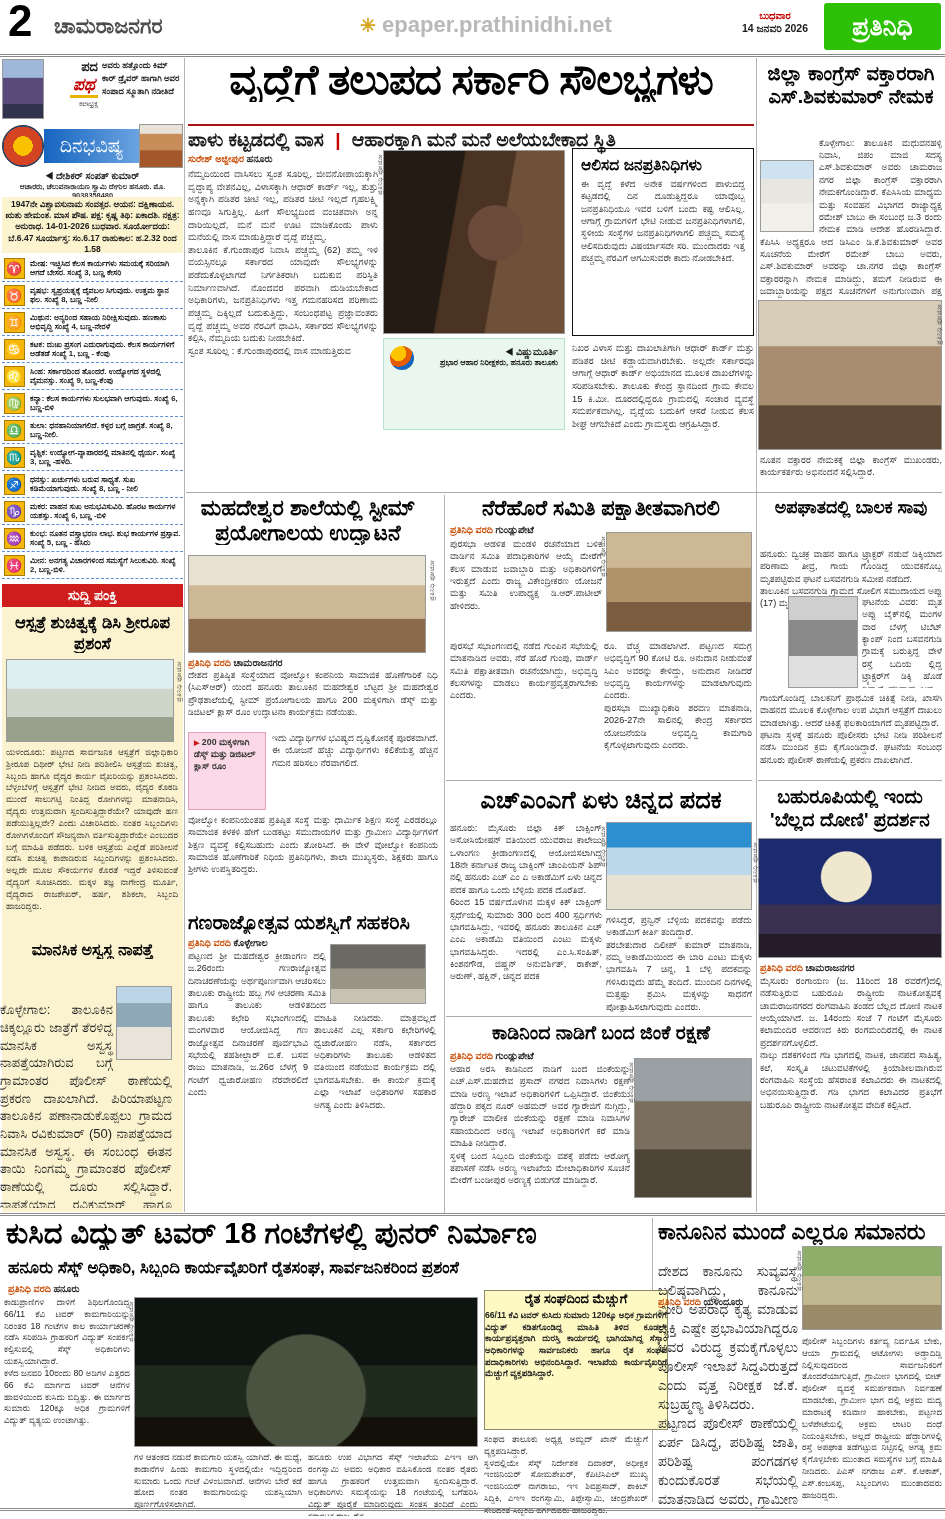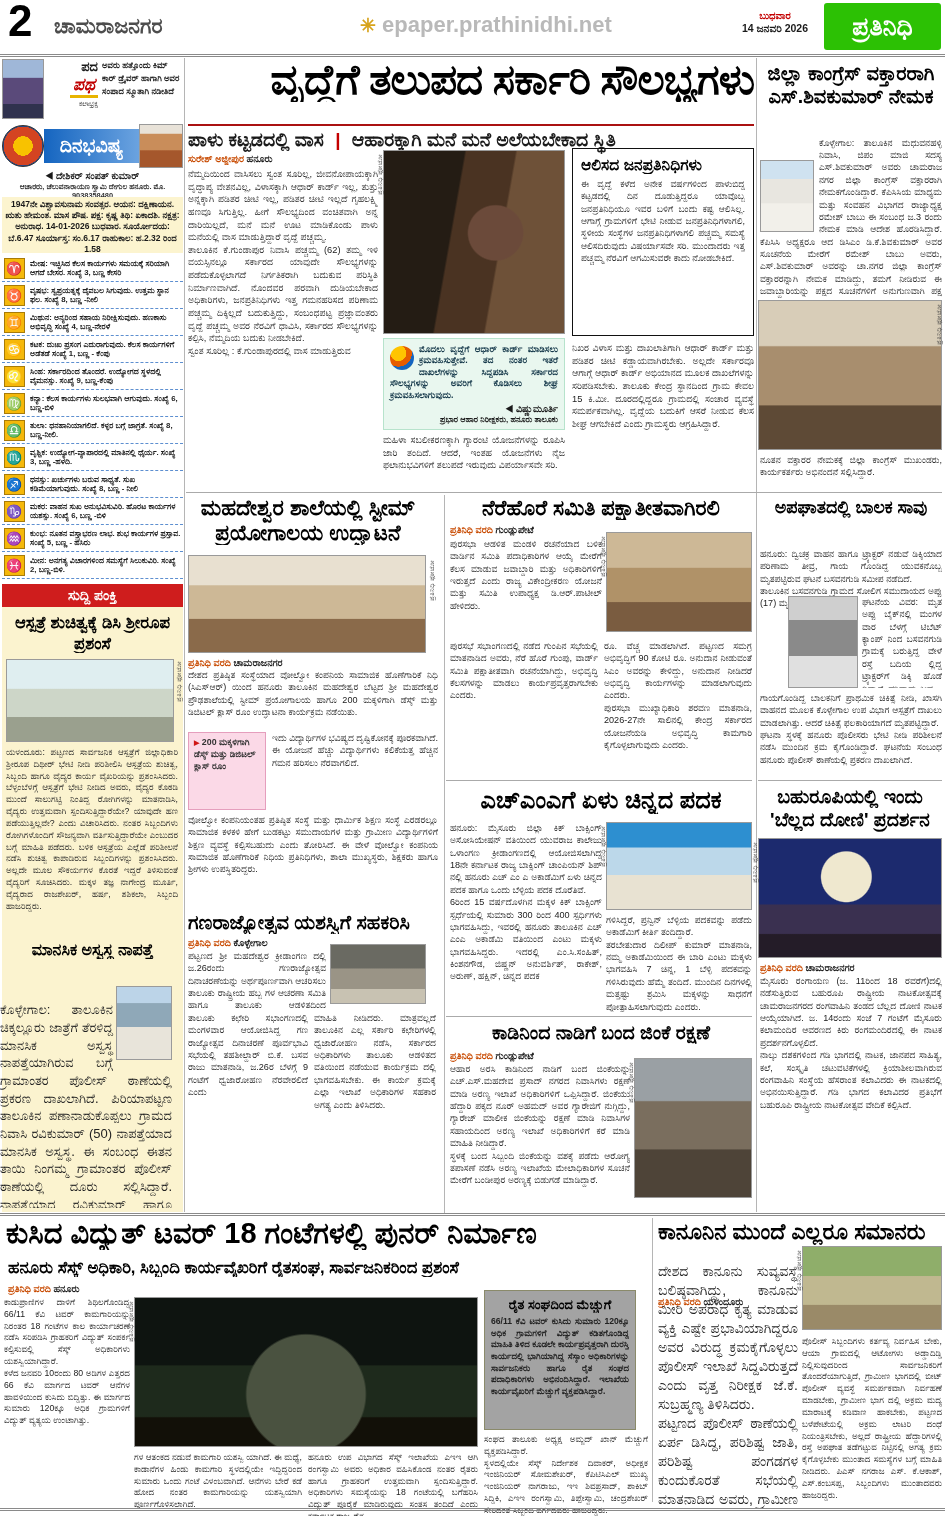--- a/index.html
+++ b/index.html
@@ -51,21 +51,21 @@
     <div style="flex:0 0 50px;text-align:right;">
       <div style="font-weight:bold;font-size:13px;">ಪದ</div>
       <div style="font-weight:bold;font-style:italic;font-size:17px;color:#c00000;border-bottom:3px solid #e8b400;display:inline-block;padding:0 3px;">ಪಥ</div>
       <div style="font-size:7px;margin-top:2px;">ಕಲಾಭ್ರಕ್ಷ</div>
     </div>
     <div style="flex:1;font-size:8.4px;font-weight:bold;line-height:1.55;color:#222;">ಅವರು ಹತ್ತೊಂದು ಕಿಮ್ ಕಾರ್ ಡ್ರೈವರ್ ಹಾಗಾಗಿ ಅವರ ಸಂಪಾದ ಸ್ಮೂತಾಗಿ ನಡೀತಿದೆ</div>
   </div>
 
   <div class="abs" style="left:2px;top:124px;width:181px;height:44px;display:flex;align-items:center;">
     <div style="flex:0 0 42px;height:42px;border-radius:50%;background:radial-gradient(circle at 50% 50%,#f8c200 0 34%,#d44422 35% 68%,#23498c 69% 100%);border:1px solid #333;"></div>
-    <div style="flex:1;height:34px;background:linear-gradient(90deg,#1565c0,#6ba3e0);color:#fff;font-weight:bold;font-size:19px;display:flex;align-items:center;justify-content:center;">ದಿನಭವಿಷ್ಯ</div>
+    <div style="flex:1;height:34px;background:linear-gradient(90deg,#1565c0,#6ba3e0);color:#fff;font-weight:normal;font-size:19px;display:flex;align-items:center;justify-content:center;">ದಿನಭವಿಷ್ಯ</div>
     <div style="flex:0 0 44px;height:44px;border:1px solid #999;background:linear-gradient(180deg,#e8e2d8 0 20%,#c98d5a 21% 60%,#a5572c 61% 100%);"></div>
   </div>
   <div class="abs center" style="left:2px;top:170px;width:181px;font-size:9.5px;font-weight:bold;">◀ ದೇಶಿಕರ್ ಸಂಪತ್ ಕುಮಾರ್</div>
   <div class="abs center" style="left:2px;top:182px;width:181px;font-size:7.4px;font-weight:bold;color:#333;">ಆಚಾರರು, ಚೆಲುವನಾರಾಯಣ ಸ್ವಾಮಿ ದೇಗುಲ ಹನೂರು. ಮೊ. 9038358480</div>
   <div class="abs center" style="left:2px;top:197px;width:181px;height:56px;background:#fcf4cf;font-size:8.5px;font-weight:bold;line-height:1.32;padding:2px 3px;overflow:hidden;">1947ನೇ ವಿಶ್ವಾವಸುನಾಮ ಸಂವತ್ಸರ. ಆಯನ: ದಕ್ಷಿಣಾಯನ. ಋತು ಹೇಮಂತ. ಮಾಸ ಪೌಷ. ಪಕ್ಷ: ಕೃಷ್ಣ ತಿಥಿ: ಏಕಾದಶಿ. ನಕ್ಷತ್ರ: ಅನುರಾಧ. 14-01-2026 ಬುಧವಾರ. ಸೂರ್ಯೋದಯ: ಬೆ.6.47 ಸೂರ್ಯಾಸ್ತ: ಸಂ.6.17 ರಾಹುಕಾಲ: ಹ.2.32 ರಿಂದ 1.58</div>
 
   <div class="abs" style="left:2px;top:255px;width:181px;">
     <div class="zrow">
         <div class="zicon">♈</div>
         <div class="ztext">ಮೇಷ: ಇಚ್ಛಿಸಿದ ಕೆಲಸ ಕಾರ್ಯಗಳು ಸಮಯಕ್ಕೆ ಸರಿಯಾಗಿ ಆಗದೆ ಬೇಸರ. ಸಂಖ್ಯೆ 3, ಬಣ್ಣ ಕೇಸರಿ</div>
@@ -124,42 +124,40 @@
   <div class="abs b" style="left:6px;top:747px;width:172px;height:190px;font-size:8.7px;">ಯಳಂದೂರು: ಪಟ್ಟಣದ ಸಾರ್ವಜನಿಕ ಆಸ್ಪತ್ರೆಗೆ ಜಿಲ್ಲಾಧಿಕಾರಿ ಶ್ರೀರೂಪ ದಿಥೀರ್ ಭೇಟಿ ನೀಡಿ ಪರಿಶೀಲಿಸಿ ಆಸ್ಪತ್ರೆಯ ಶುಚಿತ್ವ, ಸಿಬ್ಬಂದಿ ಹಾಗೂ ವೈದ್ಯರ ಕಾರ್ಯ ವೈಖರಿಯನ್ನು ಪ್ರಶಂಸಿಸಿದರು. ಬೆಳ್ಳಂಬೆಳಗ್ಗೆ ಆಸ್ಪತ್ರೆಗೆ ಭೇಟಿ ನೀಡಿದ ಅವರು, ವೈದ್ಯರ ಕೊಠಡಿ ಮುಂದೆ ಸಾಲುಗಟ್ಟಿ ನಿಂತಿದ್ದ ರೋಗಿಗಳನ್ನು ಮಾತನಾಡಿಸಿ, ವೈದ್ಯರು ಉತ್ತಮವಾಗಿ ಸ್ಪಂದಿಸುತ್ತಿದ್ದಾರೆಯೇ? ಯಾವುದೇ ಹಣ ಪಡೆಯುತ್ತಿಲ್ಲವೇ? ಎಂದು ವಿಚಾರಿಸಿದರು. ನಂತರ ಸಿಬ್ಬಂದಿಗಳು ರೋಗಿಗಳೊಂದಿಗೆ ಸೌಜನ್ಯವಾಗಿ ವರ್ತಿಸುತ್ತಿದ್ದಾರೆಯೇ ಎಂಬುದರ ಬಗ್ಗೆ ಮಾಹಿತಿ ಪಡೆದರು. ಬಳಿಕ ಆಸ್ಪತ್ರೆಯ ಎಲ್ಲೆಡೆ ಪರಿಶೀಲನೆ ನಡೆಸಿ ಶುಚಿತ್ವ ಕಾಪಾಡಿರುವ ಸಿಬ್ಬಂದಿಗಳನ್ನು ಪ್ರಶಂಸಿಸಿದರು. ಅಲ್ಲದೇ ಮೂಲ ಸೌಕರ್ಯಗಳ ಕೊರತೆ ಇದ್ದರೆ ತಿಳಿಸುವಂತೆ ವೈದ್ಯರಿಗೆ ಸೂಚಿಸಿದರು. ಮಕ್ಕಳ ತಜ್ಞ ನಾಗೇಂದ್ರ ಮೂರ್ತಿ, ವೈದ್ಯರಾದ ರಾಜಶೇಖರ್, ಹರ್ಷ, ಶಶಿಕಲಾ, ಸಿಬ್ಬಂದಿ ಹಾಜರಿದ್ದರು.</div>
   <div class="abs hl center" style="left:4px;top:941px;width:177px;font-size:16px;">ಮಾನಸಿಕ ಅಸ್ವಸ್ಥ ನಾಪತ್ತೆ</div>
   <div class="abs b" style="left:0;top:966px;width:172px;height:242px;font-size:13px;">
     <div class="ph" style="position:static;float:right;width:56px;height:74px;margin:2px 0 2px 3px;background:linear-gradient(180deg,#bcd4e8 0 22%,#8fa8b8 23% 55%,#e8e4da 56% 100%);"></div>
     <span>ಕೊಳ್ಳೇಗಾಲ: ತಾಲೂಕಿನ ಚಿಕ್ಕಲ್ಲೂರು ಜಾತ್ರೆಗೆ ತೆರಳಿದ್ದ ಮಾನಸಿಕ ಅಸ್ವಸ್ಥ ನಾಪತ್ತೆಯಾಗಿರುವ ಬಗ್ಗೆ ಗ್ರಾಮಾಂತರ ಪೊಲೀಸ್ ಠಾಣೆಯಲ್ಲಿ ಪ್ರಕರಣ ದಾಖಲಾಗಿದೆ. ಪಿರಿಯಾಪಟ್ಟಣ ತಾಲೂಕಿನ ಪಣಾನಾಡುಕೊಪ್ಪಲು ಗ್ರಾಮದ ನಿವಾಸಿ ರವಿಕುಮಾರ್ (50) ನಾಪತ್ತೆಯಾದ ಮಾನಸಿಕ ಅಸ್ವಸ್ಥ. ಈ ಸಂಬಂಧ ಈತನ ತಾಯಿ ನಿಂಗಮ್ಮ ಗ್ರಾಮಾಂತರ ಪೊಲೀಸ್ ಠಾಣೆಯಲ್ಲಿ ದೂರು ಸಲ್ಲಿಸಿದ್ದಾರೆ. ನಾಪತ್ತೆಯಾದ ರವಿಕುಮಾರ್ ಹಾಗೂ ಈತನ ತಾಯಿ ಚಿಕ್ಕಲ್ಲೂರು ಜಾತ್ರೆಗೆ ಜ.3ರಂದು ತೆರಳಿದ್ದರು. ನಂತರ ಸಂಜೆ ವೇಳೆ ದೇವಸ್ಥಾನದ ಬಳಿಯಿಂದ ಈತ ನಾಪತ್ತೆಯಾಗಿದ್ದಾನೆ. ಬಳಿಕ ಎಲ್ಲೆಡೆ ಈತನನ್ನು ಹುಡುಕಾಡಿದರೂ ಏನೂ ಪ್ರಯೋಜನವಾಗಿಲ್ಲ, ಹಾಗಾಗಿ ಮಂಗಳವಾರ ಪೊಲೀಸ್ ಠಾಣೆಯಲ್ಲಿ ಎಸ್‌ಐ ಮಲ್ಲಿಕಾರ್ಜುನ ಅವರಲ್ಲಿ ನಿಂಗಮ್ಮ ದೂರು ದಾಖಲಿಸಿದ್ದು, ಪೊಲೀಸರು ಪತ್ತೆ ಕಾರ್ಯದಲ್ಲಿ ನಿರತರಾಗಿದ್ದಾರೆ.</span>
   </div>
 
   <div class="vd" style="left:184px;top:58px;height:1154px;"></div>
   <div class="vd" style="left:756px;top:58px;height:1154px;"></div>
 
-  <div class="abs hl center" style="left:188px;top:58px;width:566px;font-size:42px;line-height:1.05;letter-spacing:-1px;text-align:right;">ವೃದ್ಧೆಗೆ ತಲುಪದ ಸರ್ಕಾರಿ ಸೌಲಭ್ಯಗಳು</div>
+  <div class="abs hl center" style="left:188px;top:58px;width:566px;font-size:42px;line-height:1.05;letter-spacing:-1px;">ವೃದ್ಧೆಗೆ ತಲುಪದ ಸರ್ಕಾರಿ ಸೌಲಭ್ಯಗಳು</div>
   <div class="abs" style="left:188px;top:124px;width:566px;border-top:2px solid #aa1111;padding-top:3px;font-size:19px;font-weight:bold;">
     <span>ಪಾಳು ಕಟ್ಟಡದಲ್ಲಿ ವಾಸ</span>
     <span style="color:#c40000;padding:0 6px;">|</span>
     <span>ಆಹಾರಕ್ಕಾಗಿ ಮನೆ ಮನೆ ಅಲೆಯಬೇಕಾದ ಸ್ಥಿತಿ</span>
   </div>
   <div class="abs by" style="left:188px;top:153px;">
     <span class="r">ಸುರೇಶ್ ಅಜ್ಜೀಪುರ</span>
     <span>ಹನೂರು</span>
   </div>
   <div class="abs b" style="left:188px;top:168px;width:190px;height:322px;">ನೆಮ್ಮದಿಯಿಂದ ವಾಸಿಸಲು ಸ್ವಂತ ಸೂರಿಲ್ಲ, ಜೀವನೋಪಾಯಕ್ಕಾಗಿ ವೃದ್ಧಾಪ್ಯ ವೇತನವಿಲ್ಲ, ವಿಳಾಸಕ್ಕಾಗಿ ಆಧಾರ್ ಕಾರ್ಡ್ ಇಲ್ಲ, ತುತ್ತು ಅನ್ನಕ್ಕಾಗಿ ಪಡಿತರ ಚೀಟಿ ಇಲ್ಲ, ಪಡಿತರ ಚೀಟಿ ಇಲ್ಲದೆ ಗೃಹಲಕ್ಷ್ಮಿ ಹಣವೂ ಸಿಗುತ್ತಿಲ್ಲ. ಹೀಗೆ ಸೌಲಭ್ಯದಿಂದ ವಂಚಿತವಾಗಿ ಅನ್ನ ದಾರಿಯಿಲ್ಲದೆ, ಮನೆ ಮನೆ ಊಟ ಮಾಡಿಕೊಂಡು ಪಾಳು ಮನೆಯಲ್ಲಿ ವಾಸ ಮಾಡುತ್ತಿದ್ದಾರೆ ವೃದ್ದೆ ಪಚ್ಚಮ್ಮ.
 ತಾಲೂಕಿನ ಕೆ.ಗುಂಡಾಪುರ ನಿವಾಸಿ ಪಚ್ಚಮ್ಮ (62) ತಮ್ಮ ಇಳಿ ವಯಸ್ಸಿನಲ್ಲೂ ಸರ್ಕಾರದ ಯಾವುದೇ ಸೌಲಭ್ಯಗಳನ್ನು ಪಡೆದುಕೊಳ್ಳಲಾಗದೆ ನಿರ್ಗತಿಕರಾಗಿ ಬದುಕುವ ಪರಿಸ್ಥಿತಿ ನಿರ್ಮಾಣವಾಗಿದೆ. ನೊಂದವರ ಪರವಾಗಿ ದುಡಿಯಬೇಕಾದ ಅಧಿಕಾರಿಗಳು, ಜನಪ್ರತಿನಿಧಿಗಳು ಇತ್ತ ಗಮನಹರಿಸದ ಪರಿಣಾಮ ಪಚ್ಚಮ್ಮ ದಿಕ್ಕಿಲ್ಲದೆ ಬದುಕುತ್ತಿದ್ದು, ಸಂಬಂಧಪಟ್ಟ ಪ್ರಜ್ಞಾವಂತರು ವೃದ್ದೆ ಪಚ್ಚಮ್ಮ ಅವರ ನೆರವಿಗೆ ಧಾವಿಸಿ, ಸರ್ಕಾರದ ಸೌಲಭ್ಯಗಳನ್ನು ಕಲ್ಪಿಸಿ, ನೆಮ್ಮದಿಯ ಬದುಕು ನೀಡಬೇಕಿದೆ.
 ಸ್ವಂತ ಸೂರಿಲ್ಲ : ಕೆ.ಗುಂಡಾಪುರದಲ್ಲಿ ವಾಸ ಮಾಡುತ್ತಿರುವ</div>
   <div class="ph" style="left:383px;top:150px;width:182px;height:184px;background:radial-gradient(circle at 62% 45%,#6b4a3a 0 18%,transparent 19%),linear-gradient(100deg,#241c14 0 38%,#4a3322 39% 62%,#6e5138 63% 100%);"></div>
   <div class="vc" style="left:376px;top:154px;">ಪ್ರತಿನಿಧಿ ಫೋಟೋ</div>
   <div class="abs" style="left:383px;top:338px;width:182px;height:92px;background:#e9f7ef;border:1px solid #b7e3cc;padding:5px 6px;overflow:hidden;">
     <div class="globe"></div>
-    <div style="font-size:8.8px;font-weight:bold;color:#15384a;line-height:1.3;text-align:justify;">ಮೊದಲು ವೃದ್ದೆಗೆ ಆಧಾರ್ ಕಾರ್ಡ್ ಮಾಡಿಸಲು ಕ್ರಮವಹಿಸುತ್ತೇವೆ. ತದ ನಂತರ ಇತರೆ ದಾಖಲೆಗಳನ್ನು ಸಿದ್ದಪಡಿಸಿ ಸರ್ಕಾರದ ಸೌಲಭ್ಯಗಳನ್ನು ಅವರಿಗೆ ಕೊಡಿಸಲು ಶೀಘ್ರ ಕ್ರಮವಹಿಸಲಾಗುವುದು.</div>
     <div style="font-size:9.5px;font-weight:bold;text-align:right;margin-top:2px;">◀ ವಿಷ್ಣುಮೂರ್ತಿ</div>
     <div style="font-size:8px;font-weight:bold;text-align:right;">ಪ್ರಭಾರ ಆಹಾರ ನಿರೀಕ್ಷಕರು, ಹನೂರು ತಾಲೂಕು</div>
   </div>
-  <div class="abs b" style="left:383px;top:434px;width:182px;height:56px;">ಮಹಿಳಾ ಸಬಲೀಕರಣಕ್ಕಾಗಿ ಗ್ಯಾರಂಟಿ ಯೋಜನೆಗಳನ್ನು ರೂಪಿಸಿ ಜಾರಿ ತಂದಿದೆ. ಆದರೆ, ಇಂತಹ ಯೋಜನೆಗಳು ನೈಜ ಫಲಾನುಭವಿಗಳಿಗೆ ತಲುಪದೆ ಇರುವುದು ವಿಪರ್ಯಾಸವೇ ಸರಿ.</div>
   <div class="abs" style="left:572px;top:148px;width:182px;height:188px;border:1.5px solid #111;padding:7px 8px;overflow:hidden;">
     <div class="hl" style="font-size:15.5px;margin-bottom:4px;">ಆಲಿಸದ ಜನಪ್ರತಿನಿಧಿಗಳು</div>
     <div class="b" style="font-size:9.1px;">ಈ ವೃದ್ದೆ ಕಳೆದ ಅನೇಕ ವರ್ಷಗಳಿಂದ ಪಾಳುಬಿದ್ದ ಕಟ್ಟಡದಲ್ಲಿ ದಿನ ದೂಡುತ್ತಿದ್ದರೂ ಯಾವೊಬ್ಬ ಜನಪ್ರತಿನಿಧಿಯೂ ಇವರ ಬಳಿಗೆ ಬಂದು ಕಷ್ಟ ಆಲಿಸಿಲ್ಲ. ಆಗಾಗ್ಗೆ ಗ್ರಾಮಗಳಿಗೆ ಭೇಟಿ ನೀಡುವ ಜನಪ್ರತಿನಿಧಿಗಳಾಗಲಿ, ಸ್ಥಳೀಯ ಸಂಸ್ಥೆಗಳ ಜನಪ್ರತಿನಿಧಿಗಳಾಗಲಿ ಪಚ್ಚಮ್ಮ ಸಮಸ್ಯೆ ಆಲಿಸದಿರುವುದು ವಿಷರ್ಯಾಸವೇ ಸರಿ. ಮುಂದಾದರು ಇತ್ತ ಪಚ್ಚಮ್ಮ ನೆರವಿಗೆ ಆಗಮಿಸುವರೇ ಕಾದು ನೋಡಬೇಕಿದೆ.</div>
   </div>
   <div class="abs b" style="left:572px;top:342px;width:182px;height:148px;">ನಿಖರ ವಿಳಾಸ ಮತ್ತು ದಾಖಲಾತಿಗಾಗಿ ಆಧಾರ್ ಕಾರ್ಡ್ ಮತ್ತು ಪಡಿತರ ಚೀಟಿ ಕಡ್ಡಾಯವಾಗಿರಬೇಕು. ಅಲ್ಲದೇ ಸರ್ಕಾರವೂ ಆಗಾಗ್ಗೆ ಆಧಾರ್ ಕಾರ್ಡ್ ಅಭಿಯಾನದ ಮೂಲಕ ದಾಖಲೆಗಳನ್ನು ಸರಿಪಡಿಸಬೇಕು. ತಾಲೂಕು ಕೇಂದ್ರ ಸ್ಥಾನದಿಂದ ಗ್ರಾಮ ಕೇವಲ 15 ಕಿ.ಮೀ. ದೂರದಲ್ಲಿದ್ದರೂ ಗ್ರಾಮದಲ್ಲಿ ಸಂಚಾರ ವ್ಯವಸ್ಥೆ ಸಮರ್ಪಕವಾಗಿಲ್ಲ. ವೃದ್ದೆಯ ಬದುಕಿಗೆ ಆಸರೆ ನೀಡುವ ಕೆಲಸ ಶೀಘ್ರ ಆಗಬೇಕಿದೆ ಎಂದು ಗ್ರಾಮಸ್ಥರು ಆಗ್ರಹಿಸಿದ್ದಾರೆ.</div>
 
   <div class="abs hl center" style="left:760px;top:62px;width:182px;font-size:19.5px;line-height:1.18;">ಜಿಲ್ಲಾ ಕಾಂಗ್ರೆಸ್ ವಕ್ತಾರರಾಗಿ ಎಸ್.ಶಿವಕುಮಾರ್ ನೇಮಕ</div>
   <div class="abs b" style="left:760px;top:112px;width:182px;height:186px;font-size:9.1px;">
     <div class="ph" style="position:static;float:left;width:54px;height:72px;margin:36px 5px 2px 0;background:linear-gradient(180deg,#cfe2f0 0 25%,#e8e6e0 26% 60%,#f2f0ea 61% 100%);"></div>
     <span>ಕೊಳ್ಳೇಗಾಲ: ತಾಲೂಕಿನ ಮಧುವನಹಳ್ಳಿ ನಿವಾಸಿ, ಜಿಪಂ ಮಾಜಿ ಸದಸ್ಯ ಎಸ್.ಶಿವಕುಮಾರ್ ಅವರು ಚಾಮರಾಜ ನಗರ ಜಿಲ್ಲಾ ಕಾಂಗ್ರೆಸ್ ವಕ್ತಾರರಾಗಿ ನೇಮಕಗೊಂಡಿದ್ದಾರೆ. ಕೆಪಿಸಿಸಿಯ ಮಾಧ್ಯಮ ಮತ್ತು ಸಂವಹನ ವಿಭಾಗದ ರಾಜ್ಯಾಧ್ಯಕ್ಷ ರಮೇಶ್ ಬಾಬು ಈ ಸಂಬಂಧ ಜ.3 ರಂದು ನೇಮಕ ಮಾಡಿ ಆದೇಶ ಹೊರಡಿಸಿದ್ದಾರೆ. ಕೆಪಿಸಿಸಿ ಅಧ್ಯಕ್ಷರೂ ಆದ ಡಿಸಿಎಂ ಡಿ.ಕೆ.ಶಿವಕುಮಾರ್ ಅವರ ಸೂಚನೆಯ ಮೇರೆಗೆ ರಮೇಶ್ ಬಾಬು ಅವರು, ಎಸ್.ಶಿವಕುಮಾರ್ ಅವರನ್ನು ಚಾ.ನಗರ ಜಿಲ್ಲಾ ಕಾಂಗ್ರೆಸ್ ವಕ್ತಾರರನ್ನಾಗಿ ನೇಮಕ ಮಾಡಿದ್ದು, ತಮಗೆ ನೀಡಿರುವ ಈ ಜವಾಬ್ದಾರಿಯನ್ನು ಪಕ್ಷದ ಸೂಚನೆಗಳಿಗೆ ಅನುಗುಣವಾಗಿ ಪಕ್ಷ ಸಂಘಟನೆಯಲ್ಲಿ ತೊಡಗಿಸಿಕೊಳ್ಳಲು ನೇಮಕಾತಿ ಆದೇಶದಲ್ಲಿ ತಿಳಿಸಲಾಗಿದೆ.</span>
@@ -253,21 +251,21 @@
   <div class="abs hl" style="left:6px;top:1218px;width:644px;font-size:29px;line-height:1.1;">ಕುಸಿದ ವಿದ್ಯುತ್ ಟವರ್ 18 ಗಂಟೆಗಳಲ್ಲಿ ಪುನರ್ ನಿರ್ಮಾಣ</div>
   <div class="abs hl" style="left:8px;top:1258px;width:640px;font-size:16.5px;">ಹನೂರು ಸೆಸ್ಕ್ ಅಧಿಕಾರಿ, ಸಿಬ್ಬಂದಿ ಕಾರ್ಯವೈಖರಿಗೆ ರೈತಸಂಘ, ಸಾರ್ವಜನಿಕರಿಂದ ಪ್ರಶಂಸೆ</div>
   <div class="abs by" style="left:8px;top:1283px;">
     <span class="r">ಪ್ರತಿನಿಧಿ ವರದಿ</span>
     <span>ಹನೂರು</span>
   </div>
   <div class="abs b" style="left:4px;top:1297px;width:126px;height:218px;font-size:8.7px;">ಕಾಡುಪ್ರಾಣಿಗಳ ದಾಳಿಗೆ ಶಿಥಿಲಗೊಂಡಿದ್ದ 66/11 ಕೆವಿ ಟವರ್ ಕಾಮಗಾರಿಯನ್ನು ನಿರಂತರ 18 ಗಂಟೆಗಳ ಕಾಲ ಕಾರ್ಯಾಚರಣೆ ನಡೆಸಿ ಸರಿಪಡಿಸಿ ಗ್ರಾಹಕರಿಗೆ ವಿದ್ಯುತ್ ಸಂಪರ್ಕ ಕಲ್ಪಿಸುವಲ್ಲಿ ಸೆಸ್ಕ್ ಅಧಿಕಾರಿಗಳು ಯಶಸ್ವಿಯಾಗಿದ್ದಾರೆ.
 ಕಳೆದ ಜನವರಿ 10ರಂದು 80 ಅಡಿಗಳ ಎತ್ತರದ 66 ಕೆವಿ ಮಾರ್ಗದ ಟವರ್ ಆನೆಗಳ ಹಾವಳಿಯಿಂದ ಕುಸಿದು ಬಿದ್ದಿತ್ತು. ಈ ಮಾರ್ಗದ ಸುಮಾರು 120ಕ್ಕೂ ಅಧಿಕ ಗ್ರಾಮಗಳಿಗೆ ವಿದ್ಯುತ್ ವ್ಯತ್ಯಯ ಉಂಟಾಗಿತ್ತು.</div>
   <div class="ph" style="left:134px;top:1297px;width:344px;height:150px;background:radial-gradient(circle at 50% 65%,#4a5240 0 30%,transparent 31%),linear-gradient(180deg,#0e1410 0 45%,#1e2a1c 46% 80%,#121008 81% 100%);"></div>
   <div class="vc" style="left:127px;top:1301px;">ಪ್ರತಿನಿಧಿ ಫೋಟೋ</div>
-  <div class="abs" style="left:484px;top:1290px;width:152px;height:140px;background:#a3a3a3;border:1px solid #8a8a6a;padding:6px;overflow:hidden;">
+  <div class="abs" style="left:484px;top:1290px;width:184px;height:140px;background:#fef9c3;border:1px solid #8a8a6a;overflow:hidden;">
     <div class="hl center" style="font-size:13px;margin-bottom:3px;">ರೈತ ಸಂಘದಿಂದ ಮೆಚ್ಚುಗೆ</div>
     <div class="b" style="font-size:8.6px;font-weight:bold;">66/11 ಕೆವಿ ಟವರ್ ಕುಸಿದು ಸುಮಾರು 120ಕ್ಕೂ ಅಧಿಕ ಗ್ರಾಮಗಳಿಗೆ ವಿದ್ಯುತ್ ಕಡಿತಗೊಂಡಿದ್ದ ಮಾಹಿತಿ ತಿಳಿದ ಕೂಡಲೇ ಕಾರ್ಯಪ್ರವೃತ್ತರಾಗಿ ದುರಸ್ತಿ ಕಾರ್ಯದಲ್ಲಿ ಭಾಗಿಯಾಗಿದ್ದ ಸೆಸ್ಕಾಂ ಅಧಿಕಾರಿಗಳನ್ನು ಸಾರ್ವಜನಿಕರು ಹಾಗೂ ರೈತ ಸಂಘದ ಪದಾಧಿಕಾರಿಗಳು ಅಭಿನಂದಿಸಿದ್ದಾರೆ. ಇಲಾಖೆಯ ಕಾರ್ಯವೈಖರಿಗೆ ಮೆಚ್ಚುಗೆ ವ್ಯಕ್ತಪಡಿಸಿದ್ದಾರೆ.</div>
   </div>
   <div class="abs b" style="left:484px;top:1434px;width:164px;height:82px;font-size:8.7px;">ಸಂಘದ ತಾಲೂಕು ಅಧ್ಯಕ್ಷ ಅಮ್ಜದ್ ಖಾನ್ ಮೆಚ್ಚುಗೆ ವ್ಯಕ್ತಪಡಿಸಿದ್ದಾರೆ.
 ಸ್ಥಳದಲ್ಲಿಯೇ ಸೆಸ್ಕ್ ನಿರ್ದೇಶಕ ದಿವಾಕರ್, ಅಧೀಕ್ಷಕ ಇಂಜಿನಿಯರ್ ಸೋಮಶೇಖರ್, ಕೆಪಿಟಿಸಿಎಲ್ ಮುಖ್ಯ ಇಂಜಿನಿಯರ್ ನಾಗರಾಜು, ಇಇ ಶಿವಪ್ರಸಾದ್, ಶಾಕಿಬ್ ಸಿದ್ದಿಕಿ, ಎಇಇ ರಂಗಸ್ವಾಮಿ, ತಿಪ್ಪೇಸ್ವಾಮಿ, ಚಂದ್ರಶೇಖರ್ ಸೇರಿದಂತೆ ಸಿಬ್ಬಂದಿ ವರ್ಗದವರು ಹಾಜರಿದ್ದರು.</div>
   <div class="abs b" style="left:134px;top:1452px;width:168px;height:64px;font-size:8.7px;">ಗಳ ಆತಂಕದ ನಡುವೆ ಕಾಮಗಾರಿ ಯಶಸ್ವಿ ಯಾಗಿದೆ. ಈ ಮಧ್ಯೆ, ಕಾಡಾನೆಗಳ ಹಿಂಡು ಕಾಮಗಾರಿ ಸ್ಥಳದಲ್ಲಿಯೇ ಇದ್ದಿದ್ದರಿಂದ ಸುಮಾರು ಒಂದು ಗಂಟೆ ವಿಳಂಬವಾಗಿದೆ. ಆನೆಗಳು ಬೇರೆ ಕಡೆ ಹೋದ ನಂತರ ಕಾಮಗಾರಿಯನ್ನು ಯಶಸ್ವಿಯಾಗಿ ಪೂರ್ಣಗೊಳಿಸಲಾಗಿದೆ.</div>
   <div class="abs b" style="left:308px;top:1452px;width:170px;height:64px;font-size:8.7px;">ಹನೂರು ಉಪ ವಿಭಾಗದ ಸೆಸ್ಕ್ ಇಲಾಖೆಯ ಎಇಇ ಆಗಿ ರಂಗಸ್ವಾಮಿ ಅವರು ಅಧಿಕಾರ ವಹಿಸಿಕೊಂಡ ನಂತರ ರೈತರು ಹಾಗೂ ಗ್ರಾಹಕರಿಗೆ ಉತ್ತಮವಾಗಿ ಸ್ಪಂದಿಸುತ್ತಿದ್ದಾರೆ. ಅಧಿಕಾರಿಗಳು ಸಮಸ್ಯೆಯನ್ನು 18 ಗಂಟೆಯಲ್ಲಿ ಬಗೆಹರಿಸಿ ವಿದ್ಯುತ್ ಪೂರೈಕೆ ಮಾಡಿರುವುದು ಸಂತಸ ತಂದಿದೆ ಎಂದು ಕರ್ನಾಟಕ ರಾಜ್ಯ ರೈತ</div>
 
   <div class="abs hl" style="left:658px;top:1219px;width:284px;font-size:22px;">ಕಾನೂನಿನ ಮುಂದೆ ಎಲ್ಲರೂ ಸಮಾನರು</div>
   <div class="abs by" style="left:658px;top:1296px;">

